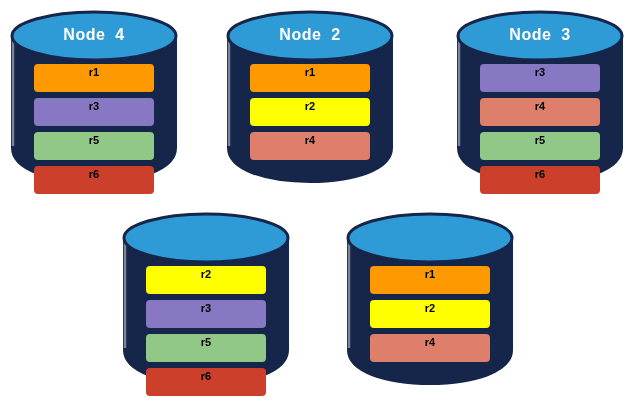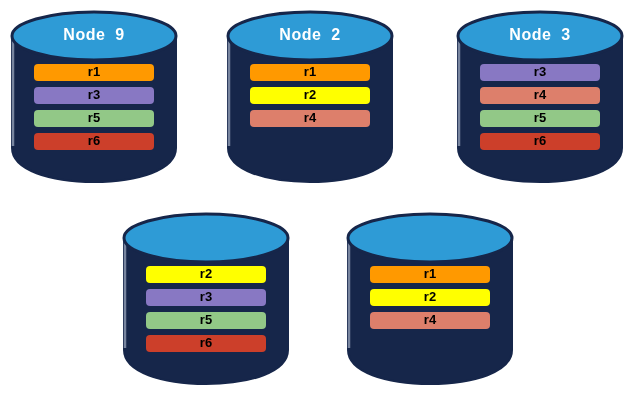--- a/index.html
+++ b/index.html
@@ -46,42 +46,42 @@
     white-space: pre;
     pointer-events: none;
   }
   .shards {
     position: absolute;
     left: 26px;
     top: 56px;
     width: 120px;
   }
   .shard {
-    height: 17px;
+    height: 28px;
     margin-bottom: 6px;
     border-radius: 4px;
     color: #000000;
-    font-size: 13px;
+    font-size: 11px;
     font-weight: bold;
     text-align: center;
     line-height: 16px;
     box-sizing: border-box;
   }
 </style>
 </head>
 <body>
 
 <div id="stage">
     <div class="node" style="left: 8px; top: 8px;">
       <svg class="cyl-svg" viewBox="0 0 172 180">
         <path d="M4,28 L4,140 C4,162 42,174 86,174 C130,174 168,162 168,140 L168,28 Z" fill="#16264A" stroke="#16264A" stroke-width="2"></path>
         <path d="M5,30 L5,138" stroke="#8A97AE" stroke-width="2.5" fill="none" opacity="0.85"></path>
         <ellipse cx="86" cy="28" rx="82" ry="24" fill="#2E9BD6" stroke="#16264A" stroke-width="3"></ellipse>
       </svg>
-      <div class="node-title">Node  9</div>
+      <div class="node-title">Node  4</div>
       <div class="shards">
         <div class="shard" style="background: rgb(255, 153, 0);">r1</div>
         <div class="shard" style="background: rgb(136, 120, 195);">r3</div>
         <div class="shard" style="background: rgb(146, 200, 135);">r5</div>
         <div class="shard" style="background: rgb(204, 63, 42);">r6</div>
       </div>
     </div>
     <div class="node" style="left: 224px; top: 8px;">
       <svg class="cyl-svg" viewBox="0 0 172 180">
         <path d="M4,28 L4,140 C4,162 42,174 86,174 C130,174 168,162 168,140 L168,28 Z" fill="#16264A" stroke="#16264A" stroke-width="2"></path>

